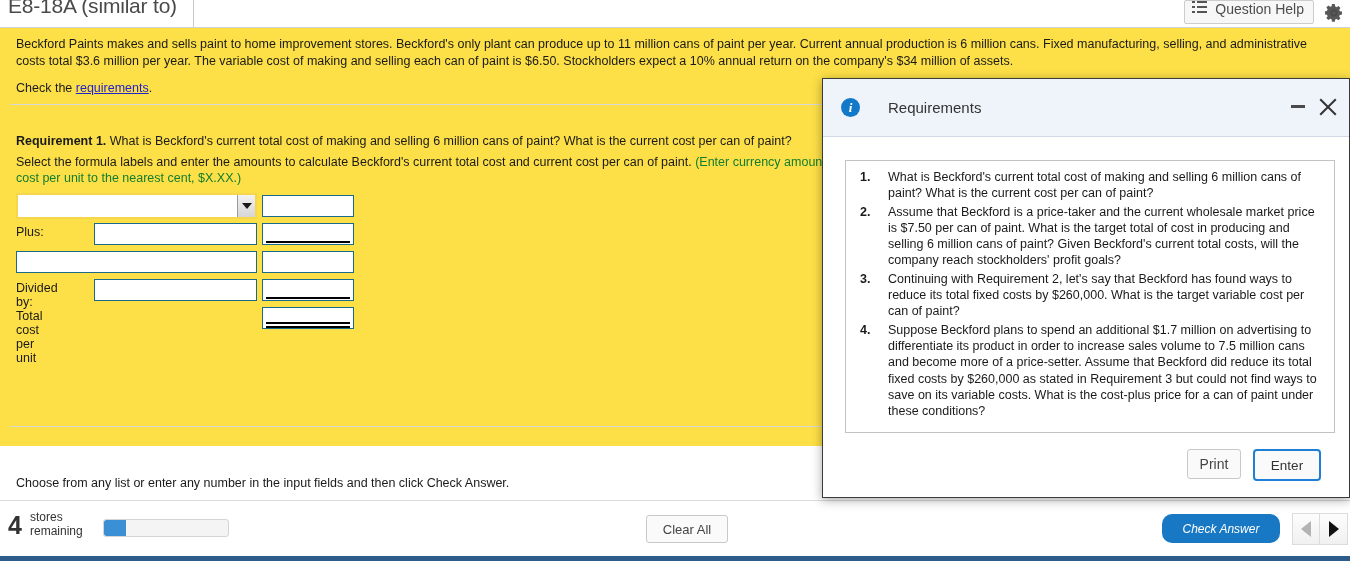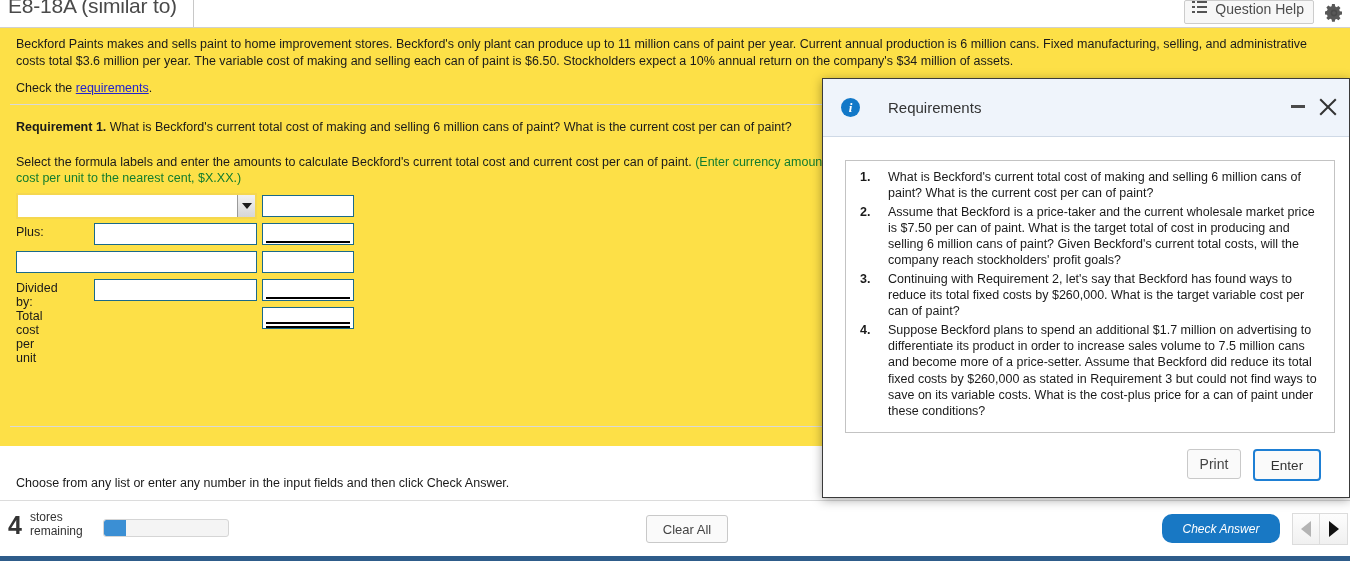--- a/index.html
+++ b/index.html
@@ -66,21 +66,21 @@
   .read-req {
     position: absolute; left: 16px; top: 53px;
     font-size: 12.5px; color: #1a1a1a;
   }
   .read-req a { color: #2222cc; text-decoration: underline; cursor: pointer; }
   .hr1 {
     position: absolute; left: 10px; top: 76px; width: 1330px; height: 1px;
     background: #d9d9d9;
   }
   .req-line {
-    position: absolute; left: 16px; top: 91px; width: 1300px;
+    position: absolute; left: 16px; top: 105px; width: 1300px;
     font-size: 12.5px; color: #1a1a1a; line-height: 17px;
   }
   .req-line b { font-weight: bold; }
   .instr {
     position: absolute; left: 16px; top: 126px; width: 1300px;
     font-size: 12.5px; color: #1a1a1a; line-height: 16px;
   }
   .instr .green { color: #127c2e; }
 
   

